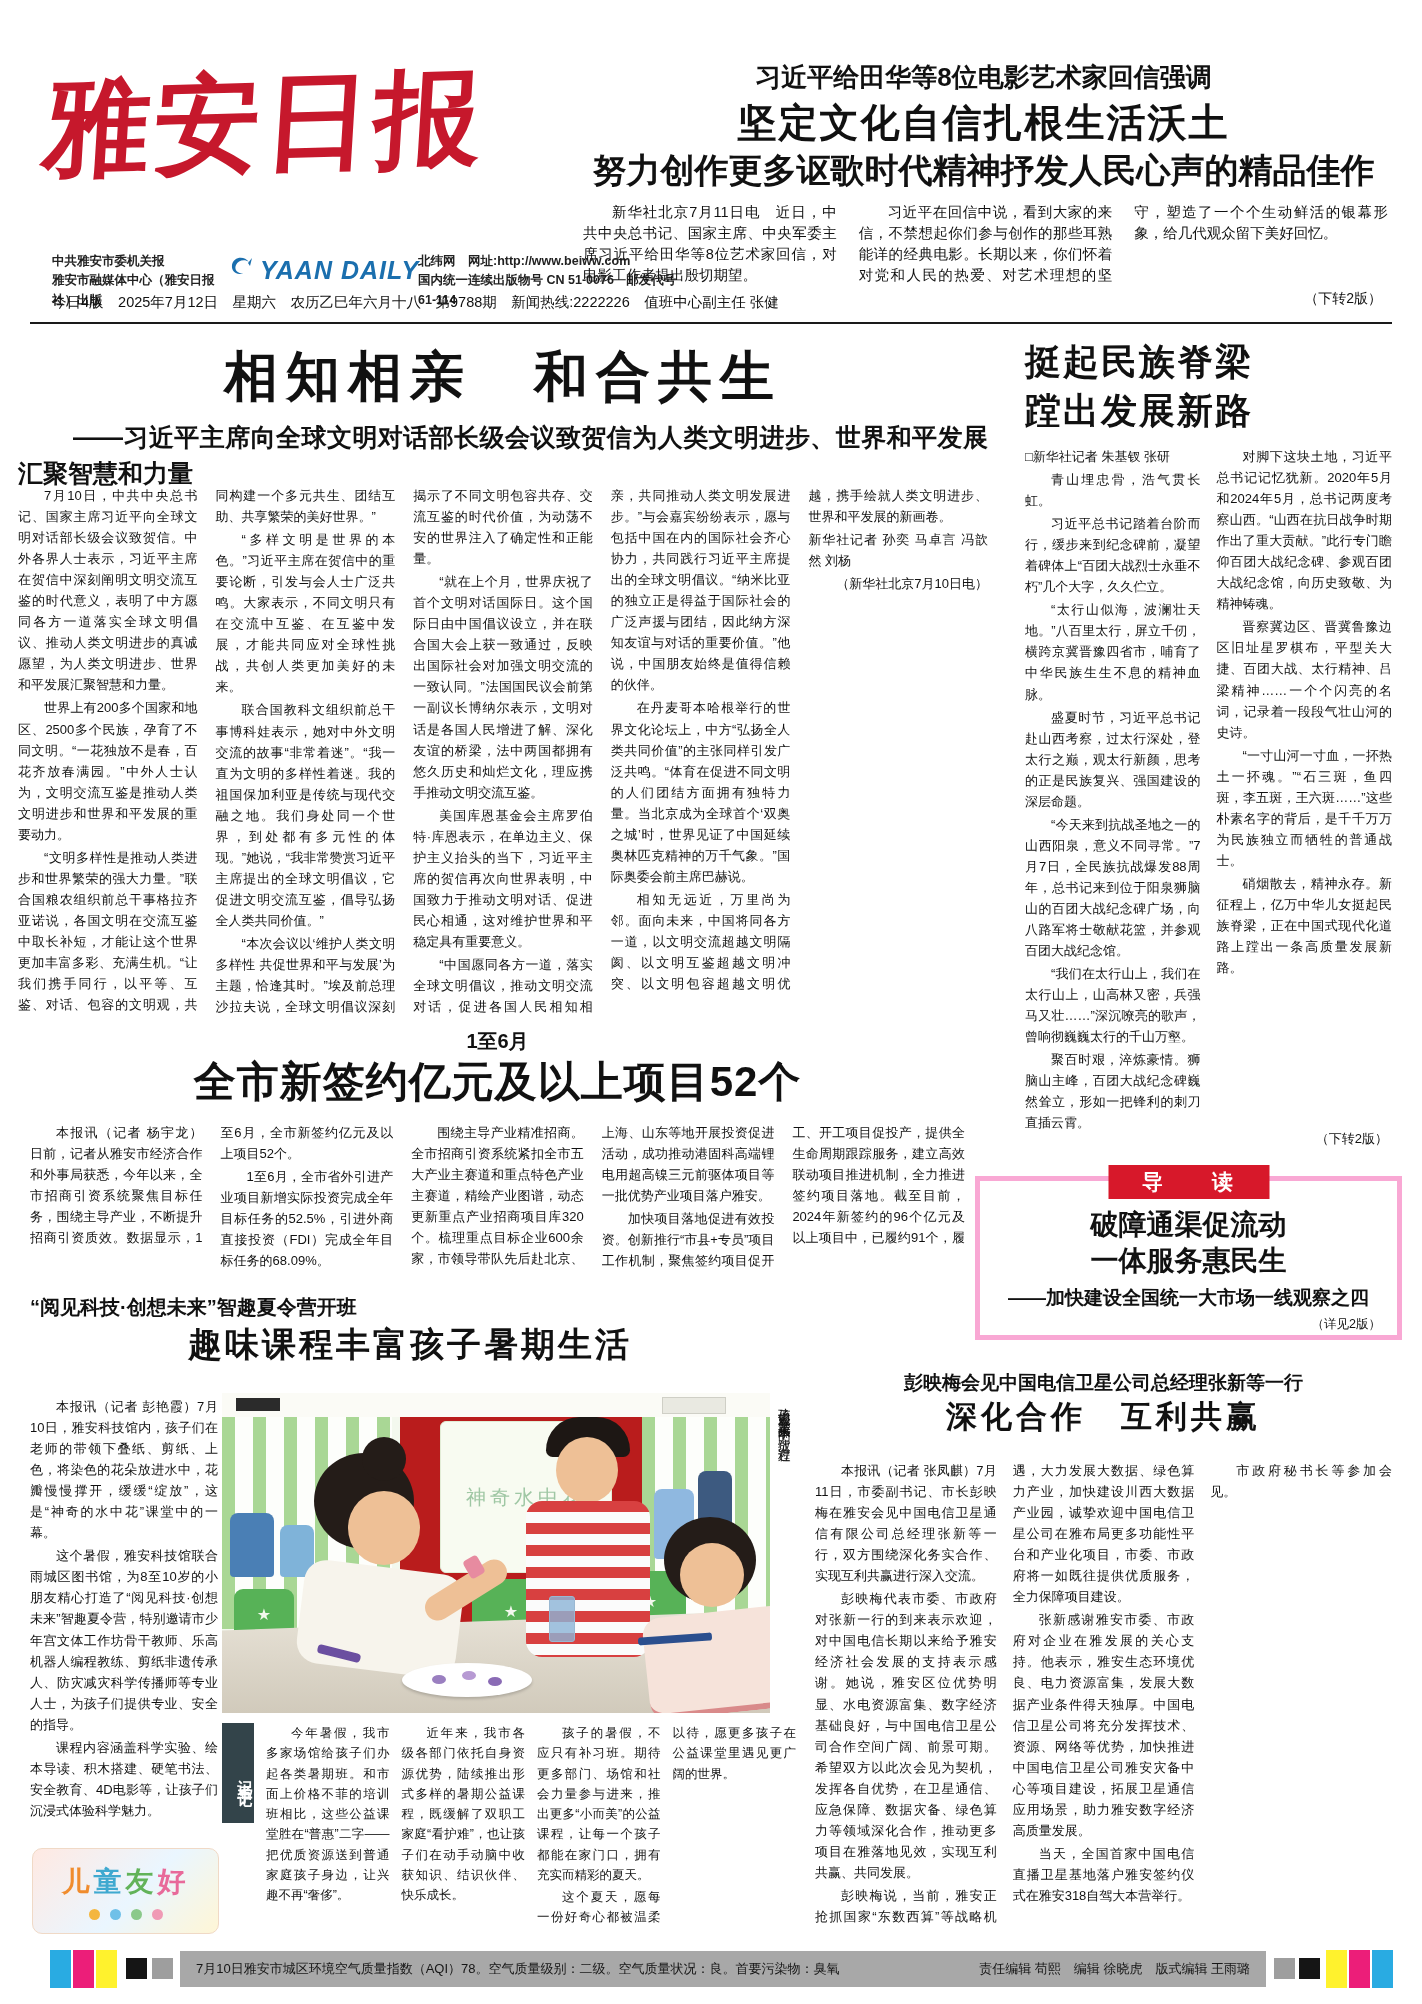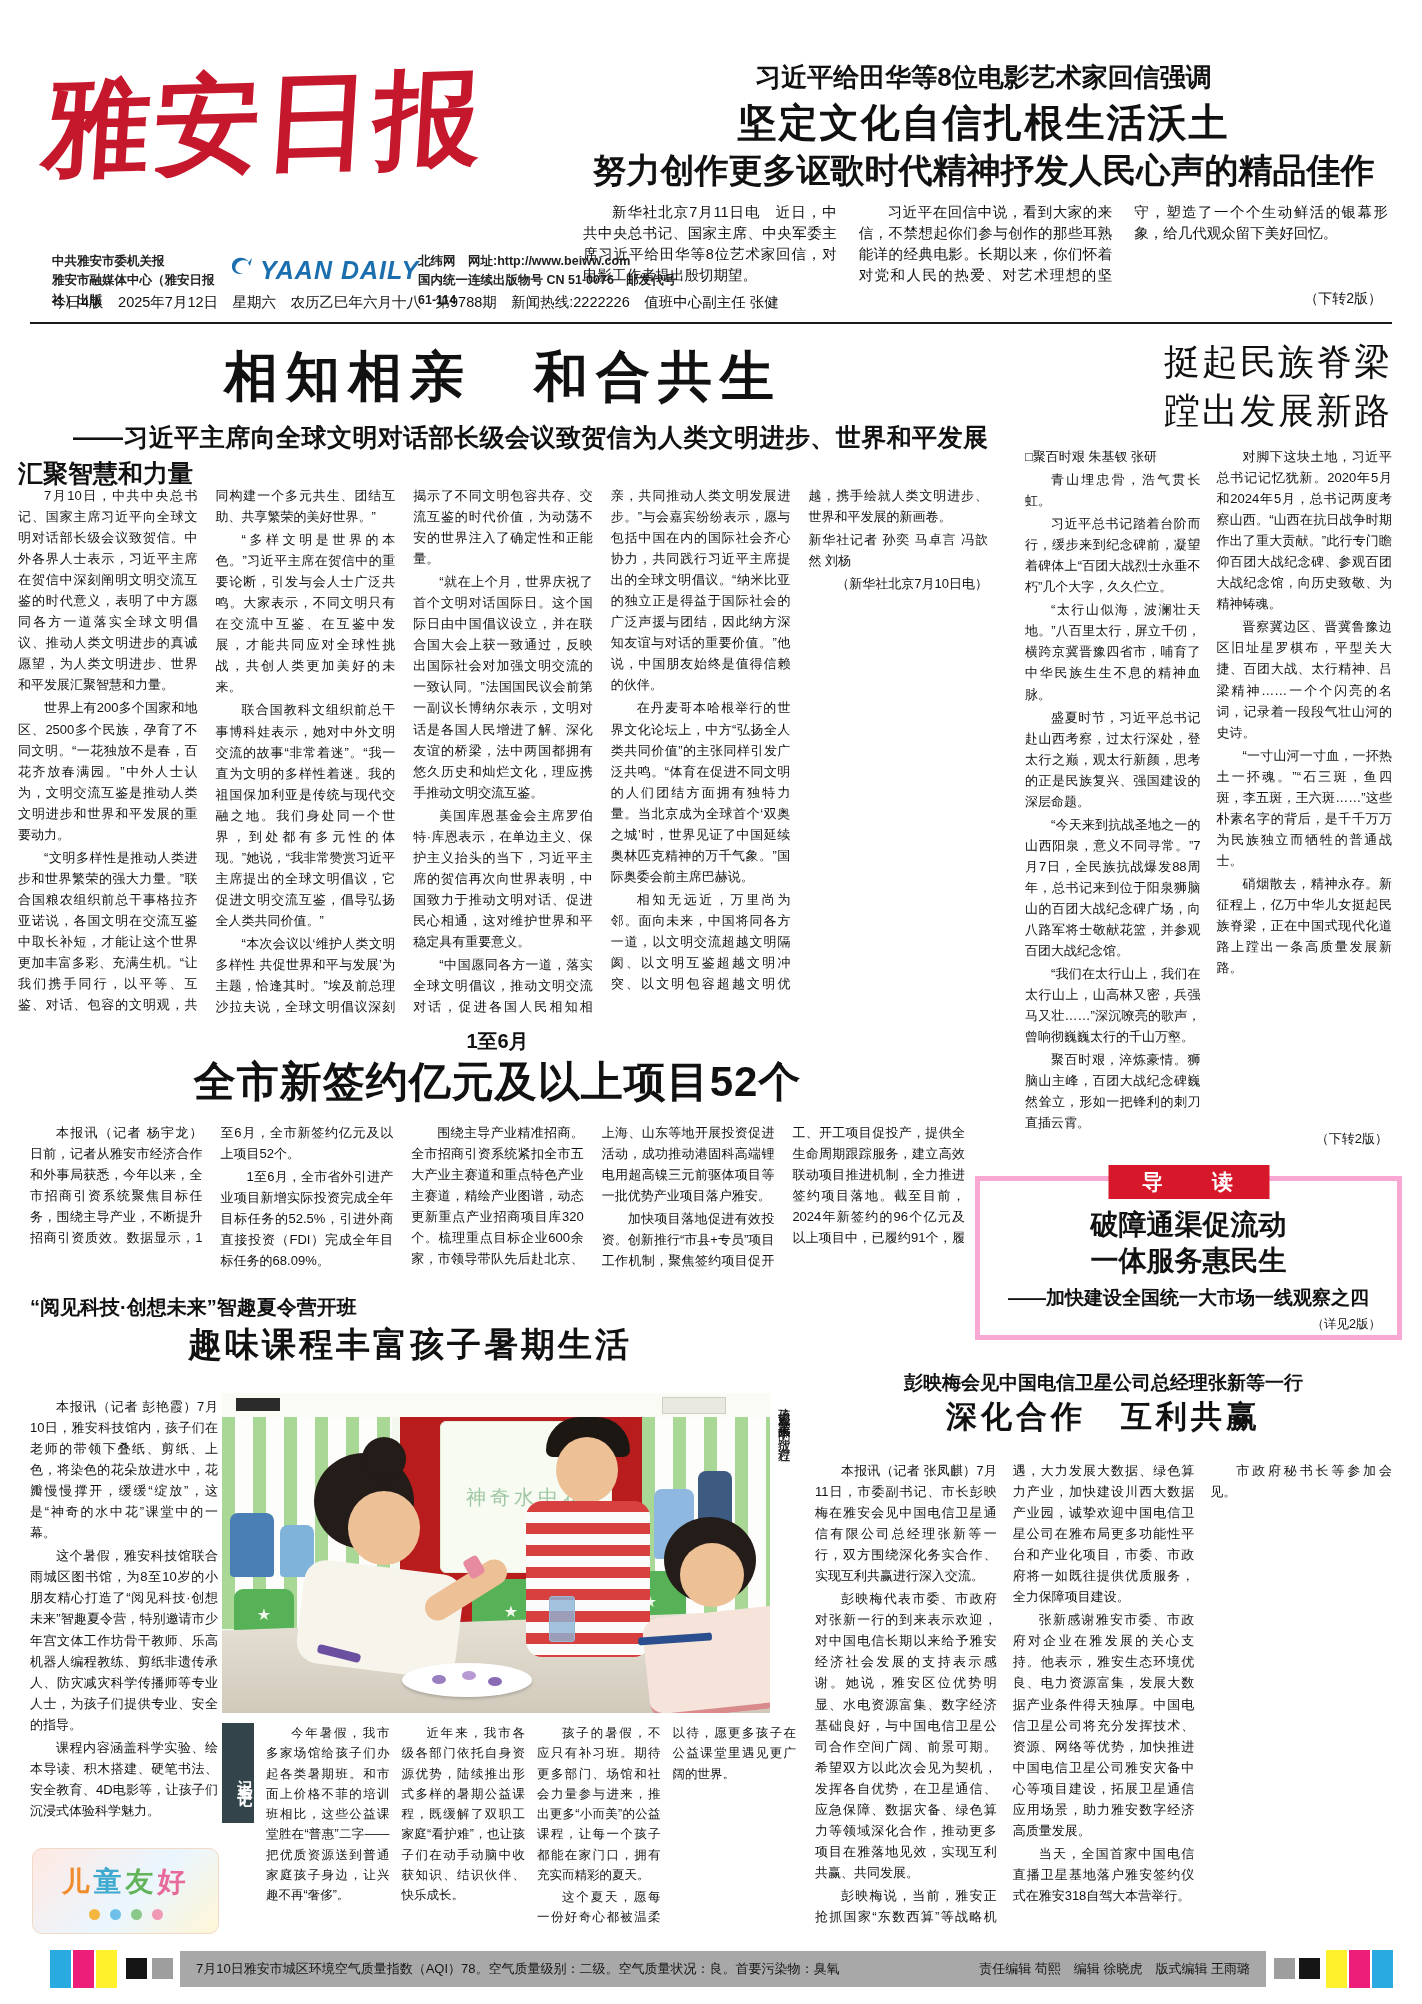--- a/index.html
+++ b/index.html
@@ -26,21 +26,21 @@
   .tr-body{left:8px;top:150px;width:805px;height:86px;font-size:14.5px;column-count:3;column-gap:22px;position:absolute;}
   .tr-body .para{line-height:1.45;margin:0;}
   .tr-jump{right:10px;top:238px;font-size:14px;}
   
   .main-block{left:18px;top:335px;width:970px;height:688px;}
   .main-headline{left:0;top:6px;width:100%;text-align:center;font-size:54px;font-weight:900;letter-spacing:8px;}
   .main-subtitle{left:0;top:84px;width:100%;font-size:25px;font-weight:700;line-height:1.45;text-indent:2.2em;text-align:justify;}
   .main-body{left:0;top:150px;width:970px;height:536px;font-size:13px;column-count:5;column-gap:18px;position:absolute;}
   
   .spine-block{left:1025px;top:338px;width:367px;height:828px;}
-  .spine-h{left:0;top:0;width:100%;text-align:right;font-size:36px;font-weight:400;line-height:1.35;letter-spacing:2px;}
+  .spine-h{left:0;top:0;width:100%;text-align:left;font-size:36px;font-weight:700;line-height:1.35;letter-spacing:2px;}
   .spine-body{left:0;top:108px;width:367px;height:700px;font-size:13px;column-count:2;column-gap:16px;position:absolute;}
   .spine-jump{right:4px;top:792px;font-size:13px;}
   
   .proj-block{left:30px;top:1028px;width:935px;height:262px;}
   .proj-kicker{left:0;top:0;width:100%;text-align:center;font-size:20px;font-weight:700;}
   .proj-headline{left:0;top:26px;width:100%;text-align:center;font-size:42px;font-weight:900;letter-spacing:1px;}
   .proj-body{left:0;top:94px;width:935px;height:164px;font-size:13px;column-count:5;column-gap:18px;position:absolute;}
   
   .daodu{left:975px;top:1176px;width:417px;height:154px;border:5px solid #f9a8d4;}
   .daodu-tab{position:absolute;left:50%;top:-16px;transform:translateX(-50%);background:#d7182a;color:#fff;font-size:21px;font-weight:700;letter-spacing:14px;padding:3px 22px 3px 34px;white-space:nowrap;}
@@ -150,21 +150,21 @@
         <p class="para r">（新华社北京7月10日电）</p>
       </div>
   </div>
 
   <div class="abs spine-block">
     <div class="abs spine-h">
       <div>挺起民族脊梁</div>
       <div>蹚出发展新路</div>
     </div>
     <div class="spine-body cols">
-        <p class="para b">□聚百时艰 朱基钗 张研</p>
+        <p class="para b">□新华社记者 朱基钗 张研</p>
         <p class="para">青山埋忠骨，浩气贯长虹。</p>
         <p class="para">习近平总书记踏着台阶而行，缓步来到纪念碑前，凝望着碑体上“百团大战烈士永垂不朽”几个大字，久久伫立。</p>
         <p class="para">“太行山似海，波澜壮天地。”八百里太行，屏立千仞，横跨京冀晋豫四省市，哺育了中华民族生生不息的精神血脉。</p>
         <p class="para">盛夏时节，习近平总书记赴山西考察，过太行深处，登太行之巅，观太行新颜，思考的正是民族复兴、强国建设的深层命题。</p>
         <p class="para">“今天来到抗战圣地之一的山西阳泉，意义不同寻常。”7月7日，全民族抗战爆发88周年，总书记来到位于阳泉狮脑山的百团大战纪念碑广场，向八路军将士敬献花篮，并参观百团大战纪念馆。</p>
         <p class="para">“我们在太行山上，我们在太行山上，山高林又密，兵强马又壮……”深沉嘹亮的歌声，曾响彻巍巍太行的千山万壑。</p>
         <p class="para">聚百时艰，淬炼豪情。狮脑山主峰，百团大战纪念碑巍然耸立，形如一把锋利的刺刀直插云霄。</p>
         <p class="para">对脚下这块土地，习近平总书记记忆犹新。2020年5月和2024年5月，总书记两度考察山西。“山西在抗日战争时期作出了重大贡献。”此行专门瞻仰百团大战纪念碑、参观百团大战纪念馆，向历史致敬、为精神铸魂。</p>
         <p class="para">晋察冀边区、晋冀鲁豫边区旧址星罗棋布，平型关大捷、百团大战、太行精神、吕梁精神……一个个闪亮的名词，记录着一段段气壮山河的史诗。</p>
         <p class="para">“一寸山河一寸血，一抔热土一抔魂。”“石三斑，鱼四斑，李五斑，王六斑……”这些朴素名字的背后，是千千万万为民族独立而牺牲的普通战士。</p>

